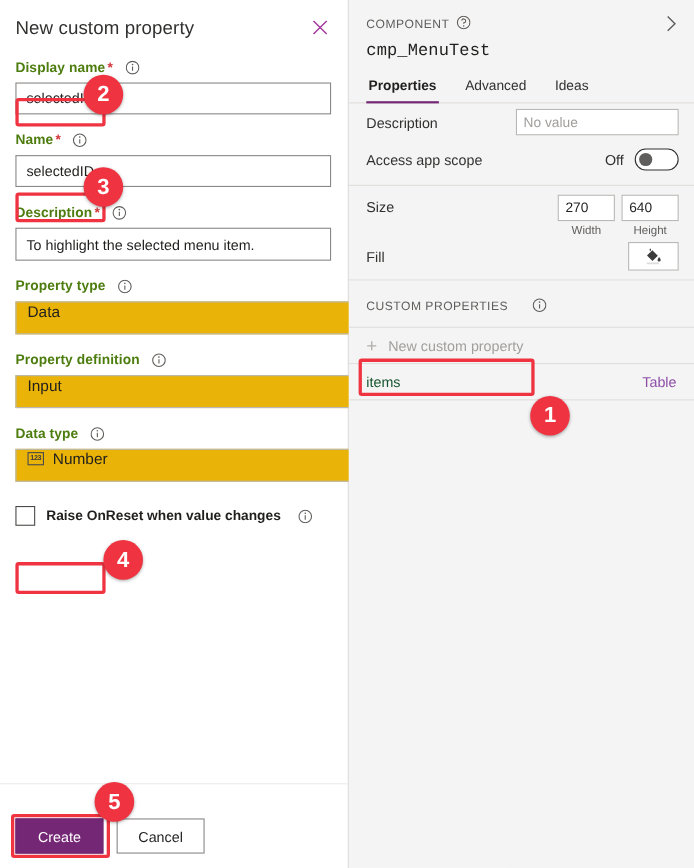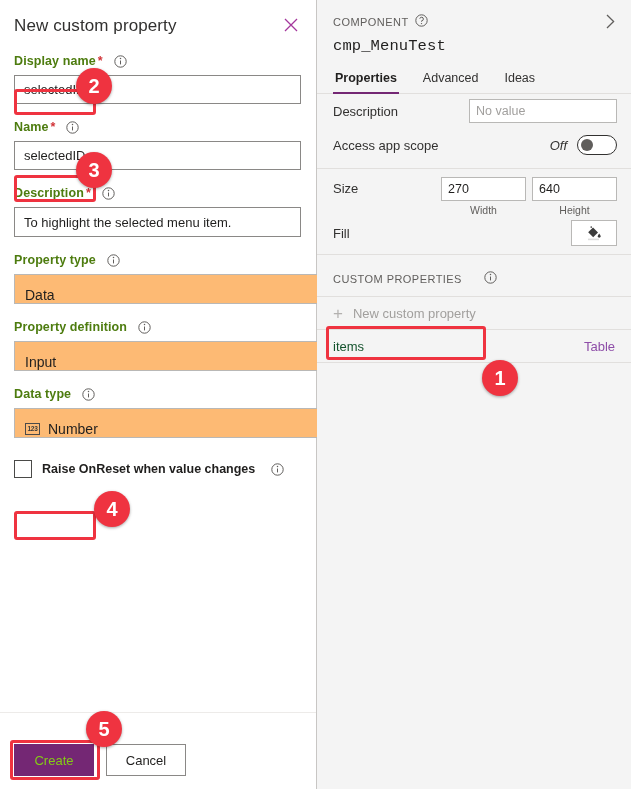--- a/index.html
+++ b/index.html
@@ -97,23 +97,23 @@
     padding: 0 9px;
     font-size: 13px;
     color: #201f1e;
   }
   .tbox.tall { height: 30px; }
   .dropdown {
     box-sizing: border-box;
     width: 327px;
     height: 30px;
     border: 1px solid #b9b8b6;
-    background: #fdba74;
-    display: flex;
-    align-items: flex-end;
+    background: #eab308;
+    display: flex;
+    align-items: flex-start;
     justify-content: space-between;
     padding: 0 9px 0 10px;
     font-size: 14px;
     color: #201f1e;
   }
   .dropdown .dval { display: flex; align-items: center; gap: 8px; }
   .chev { color: #201f1e; }
   .chev svg { display:block; }
 
   .num-icon {
@@ -170,21 +170,21 @@
     min-width: 80px;
     padding: 0 18px;
     font-size: 13px;
     display: flex;
     align-items: center;
     justify-content: center;
     cursor: pointer;
   }
   .btn-primary {
     background: #742774;
-    color: #84cc16;
+    color: #ffffff;
     border: 1px solid #742774;
   }
   .btn-secondary {
     background: #ffffff;
     color: #201f1e;
     border: 1px solid #8a8886;
   }
 
   
   .divider {
@@ -267,21 +267,21 @@
     height: 24px;
     border: 1px solid #b9b8b6;
     background: #ffffff;
     font-size: 12.5px;
     color: #a19f9d;
     display: flex;
     align-items: center;
     padding: 0 6px;
   }
   .toggle-wrap { display: flex; align-items: center; gap: 10px; }
-  .toggle-label { font-size: 13px; color: #323130; font-style: italic; }
+  .toggle-label { font-size: 13px; color: #323130; }
   .toggle {
     width: 40px; height: 20px;
     border-radius: 10px;
     border: 1px solid #323130;
     background: #ffffff;
     position: relative;
     box-sizing: border-box;
     cursor: pointer;
   }
   .toggle .knob {
@@ -296,21 +296,21 @@
   .size-row {
     display: flex;
     align-items: flex-start;
     justify-content: space-between;
     padding-top: 8px;
   }
   .size-inputs { display: flex; gap: 6px; }
   .size-field { display: flex; flex-direction: column; align-items: center; }
   .size-box {
     box-sizing: border-box;
-    width: 85px; height: 24px;
+    width: 52px; height: 24px;
     border: 1px solid #b9b8b6;
     background: #fff;
     font-size: 12.5px;
     color: #201f1e;
     display: flex; align-items: center;
     padding: 0 6px;
   }
   .size-cap { font-size: 10.5px; color: #605e5c; margin-top: 3px; }
 
   .fill-row {

